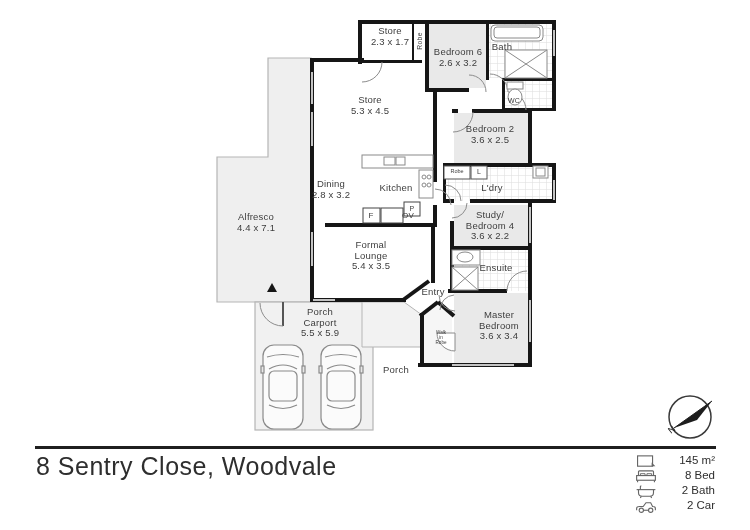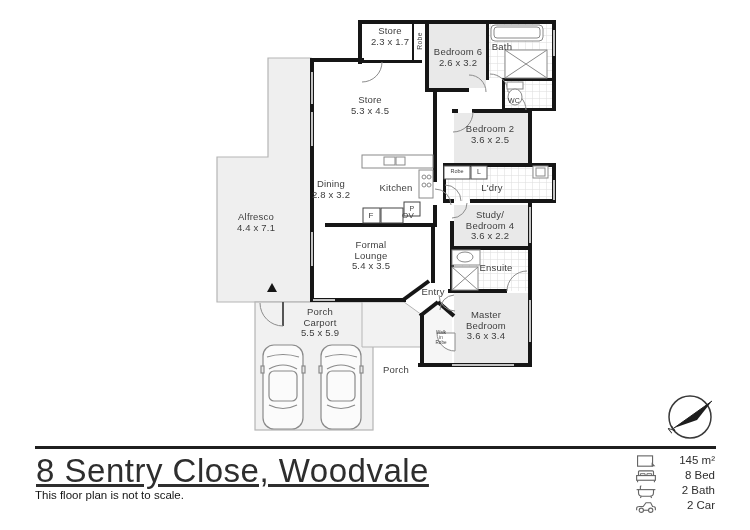--- a/index.html
+++ b/index.html
@@ -6,21 +6,21 @@
   .stage{position:relative;width:750px;height:530px;background:#ffffff;overflow:hidden;
          font-family:"Liberation Sans",sans-serif;}
   .plan-svg{position:absolute;left:0;top:0;}
   .lbl{position:absolute;transform:translate(-50%,-50%);text-align:center;color:#3d3d3d;
        font-size:9.5px;line-height:10.5px;white-space:nowrap;letter-spacing:.2px;}
   .lbl.fs8{font-size:8px;line-height:9px;}
   .lbl.fs7{font-size:7px;line-height:8px;}
   .lbl.tiny{font-size:4.6px;line-height:5.2px;letter-spacing:0;}
   .lbl.vert{transform:translate(-50%,-50%) rotate(-90deg);font-size:6.8px;letter-spacing:.3px;}
   .sep{position:absolute;left:35px;top:446px;width:681px;height:3px;background:#1f1f1f;}
-  .addr{position:absolute;left:36px;top:452px;font-size:33px;color:#2e2e2e;letter-spacing:.5px;text-decoration:underline;}
+  .addr{position:absolute;left:36px;top:452px;font-size:25px;color:#2e2e2e;letter-spacing:.5px;}
   .disc{position:absolute;left:35px;font-size:11.5px;color:#141414;}
   .d1{top:489px;} .d2{top:503px;}
   .stats{position:absolute;left:633px;top:454px;width:82px;}
   .srow{display:flex;align-items:flex-start;justify-content:space-between;height:15px;}
   .slabel{font-size:11.5px;color:#2e2e2e;}
   .sicon{width:26px;height:15px;flex:0 0 auto;}
 </style>
 </head>
 <body>
 
@@ -250,37 +250,36 @@
       <div>5.4 x 3.5</div>
   </div>
   <div class="lbl" style="left:433px;top:292px;">
     <div>Entry</div>
   </div>
   <div class="lbl tiny" style="left:441px;top:338px;">
     <div>Walk</div>
       <div>in</div>
       <div>Robe</div>
   </div>
-  <div class="lbl" style="left:486px;top:326px;">
+  <div class="lbl" style="left:499px;top:326px;">
     <div>Master</div>
       <div>Bedroom</div>
       <div>3.6 x 3.4</div>
   </div>
   <div class="lbl" style="left:396px;top:325px;margin-top:45px;">
     <div>Porch</div>
   </div>
   <div class="lbl" style="left:320px;top:323px;">
     <div>Porch</div>
       <div>Carport</div>
       <div>5.5 x 5.9</div>
   </div>
 
   <div class="sep"></div>
   <div class="addr">8 Sentry Close, Woodvale</div>
-  <div class="disc d1">This floor plan is not to scale.</div>
 
   <div class="stats">
     <div class="srow">
       <svg class="sicon" viewBox="0 0 26 16">
         <rect x="4" y="2" width="16" height="11" fill="none" stroke="#666" stroke-width="1.2"></rect>
         <polygon points="19,9 23,13 19,13" fill="#666"></polygon>
       </svg>
       <span class="slabel">145 m²</span>
     </div>
     <div class="srow">

